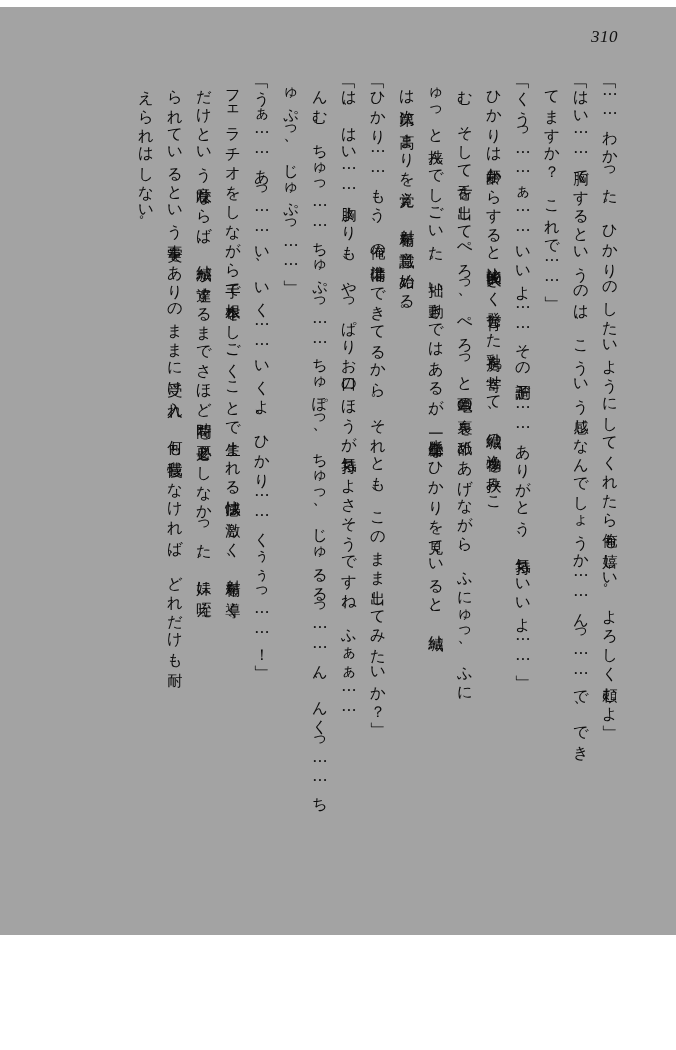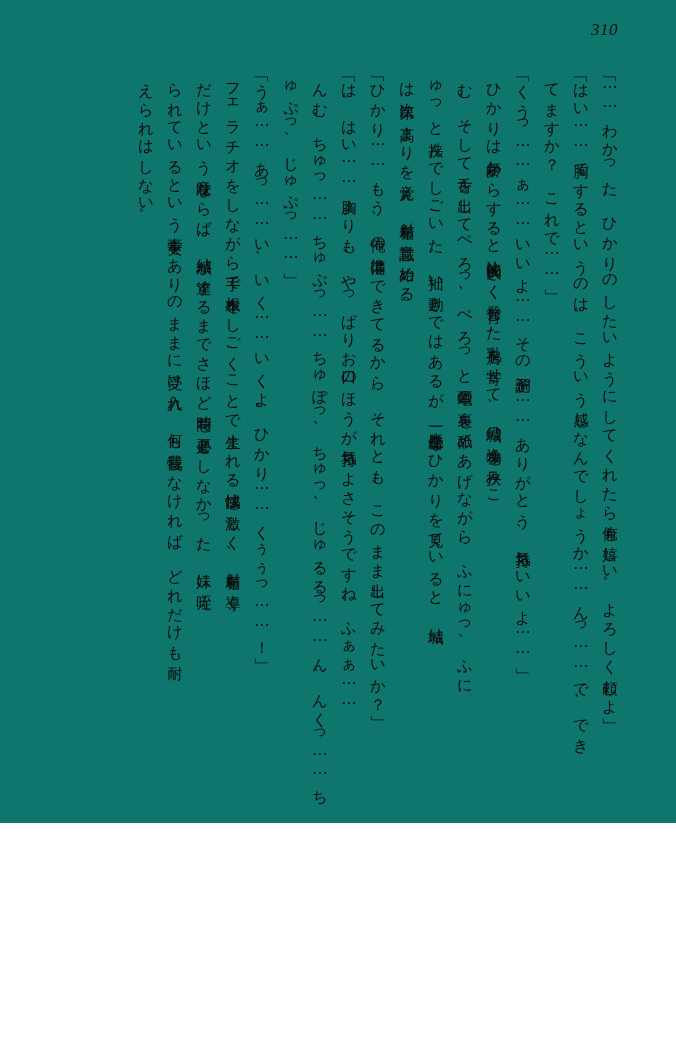--- a/index.html
+++ b/index.html
@@ -11,24 +11,24 @@
     height: 1050px;
     background: #ffffff;
     font-family: "Liberation Serif", "DejaVu Serif", serif;
     color: #0a0a0a;
     overflow: hidden;
     position: relative;
   }
   .page {
     position: absolute;
     left: 0;
-    top: 0;
+    top: 7px;
     width: 676px;
-    height: 823px;
-    background: #0f766e;
+    height: 928px;
+    background: #a3a3a3;
   }
   .page-number {
     position: absolute;
     top: 20px;
     right: 58px;
     font-size: 17px;
     font-style: italic;
     font-family: "Liberation Serif", "DejaVu Serif", serif;
     color: #111;
     letter-spacing: 0.5px;

